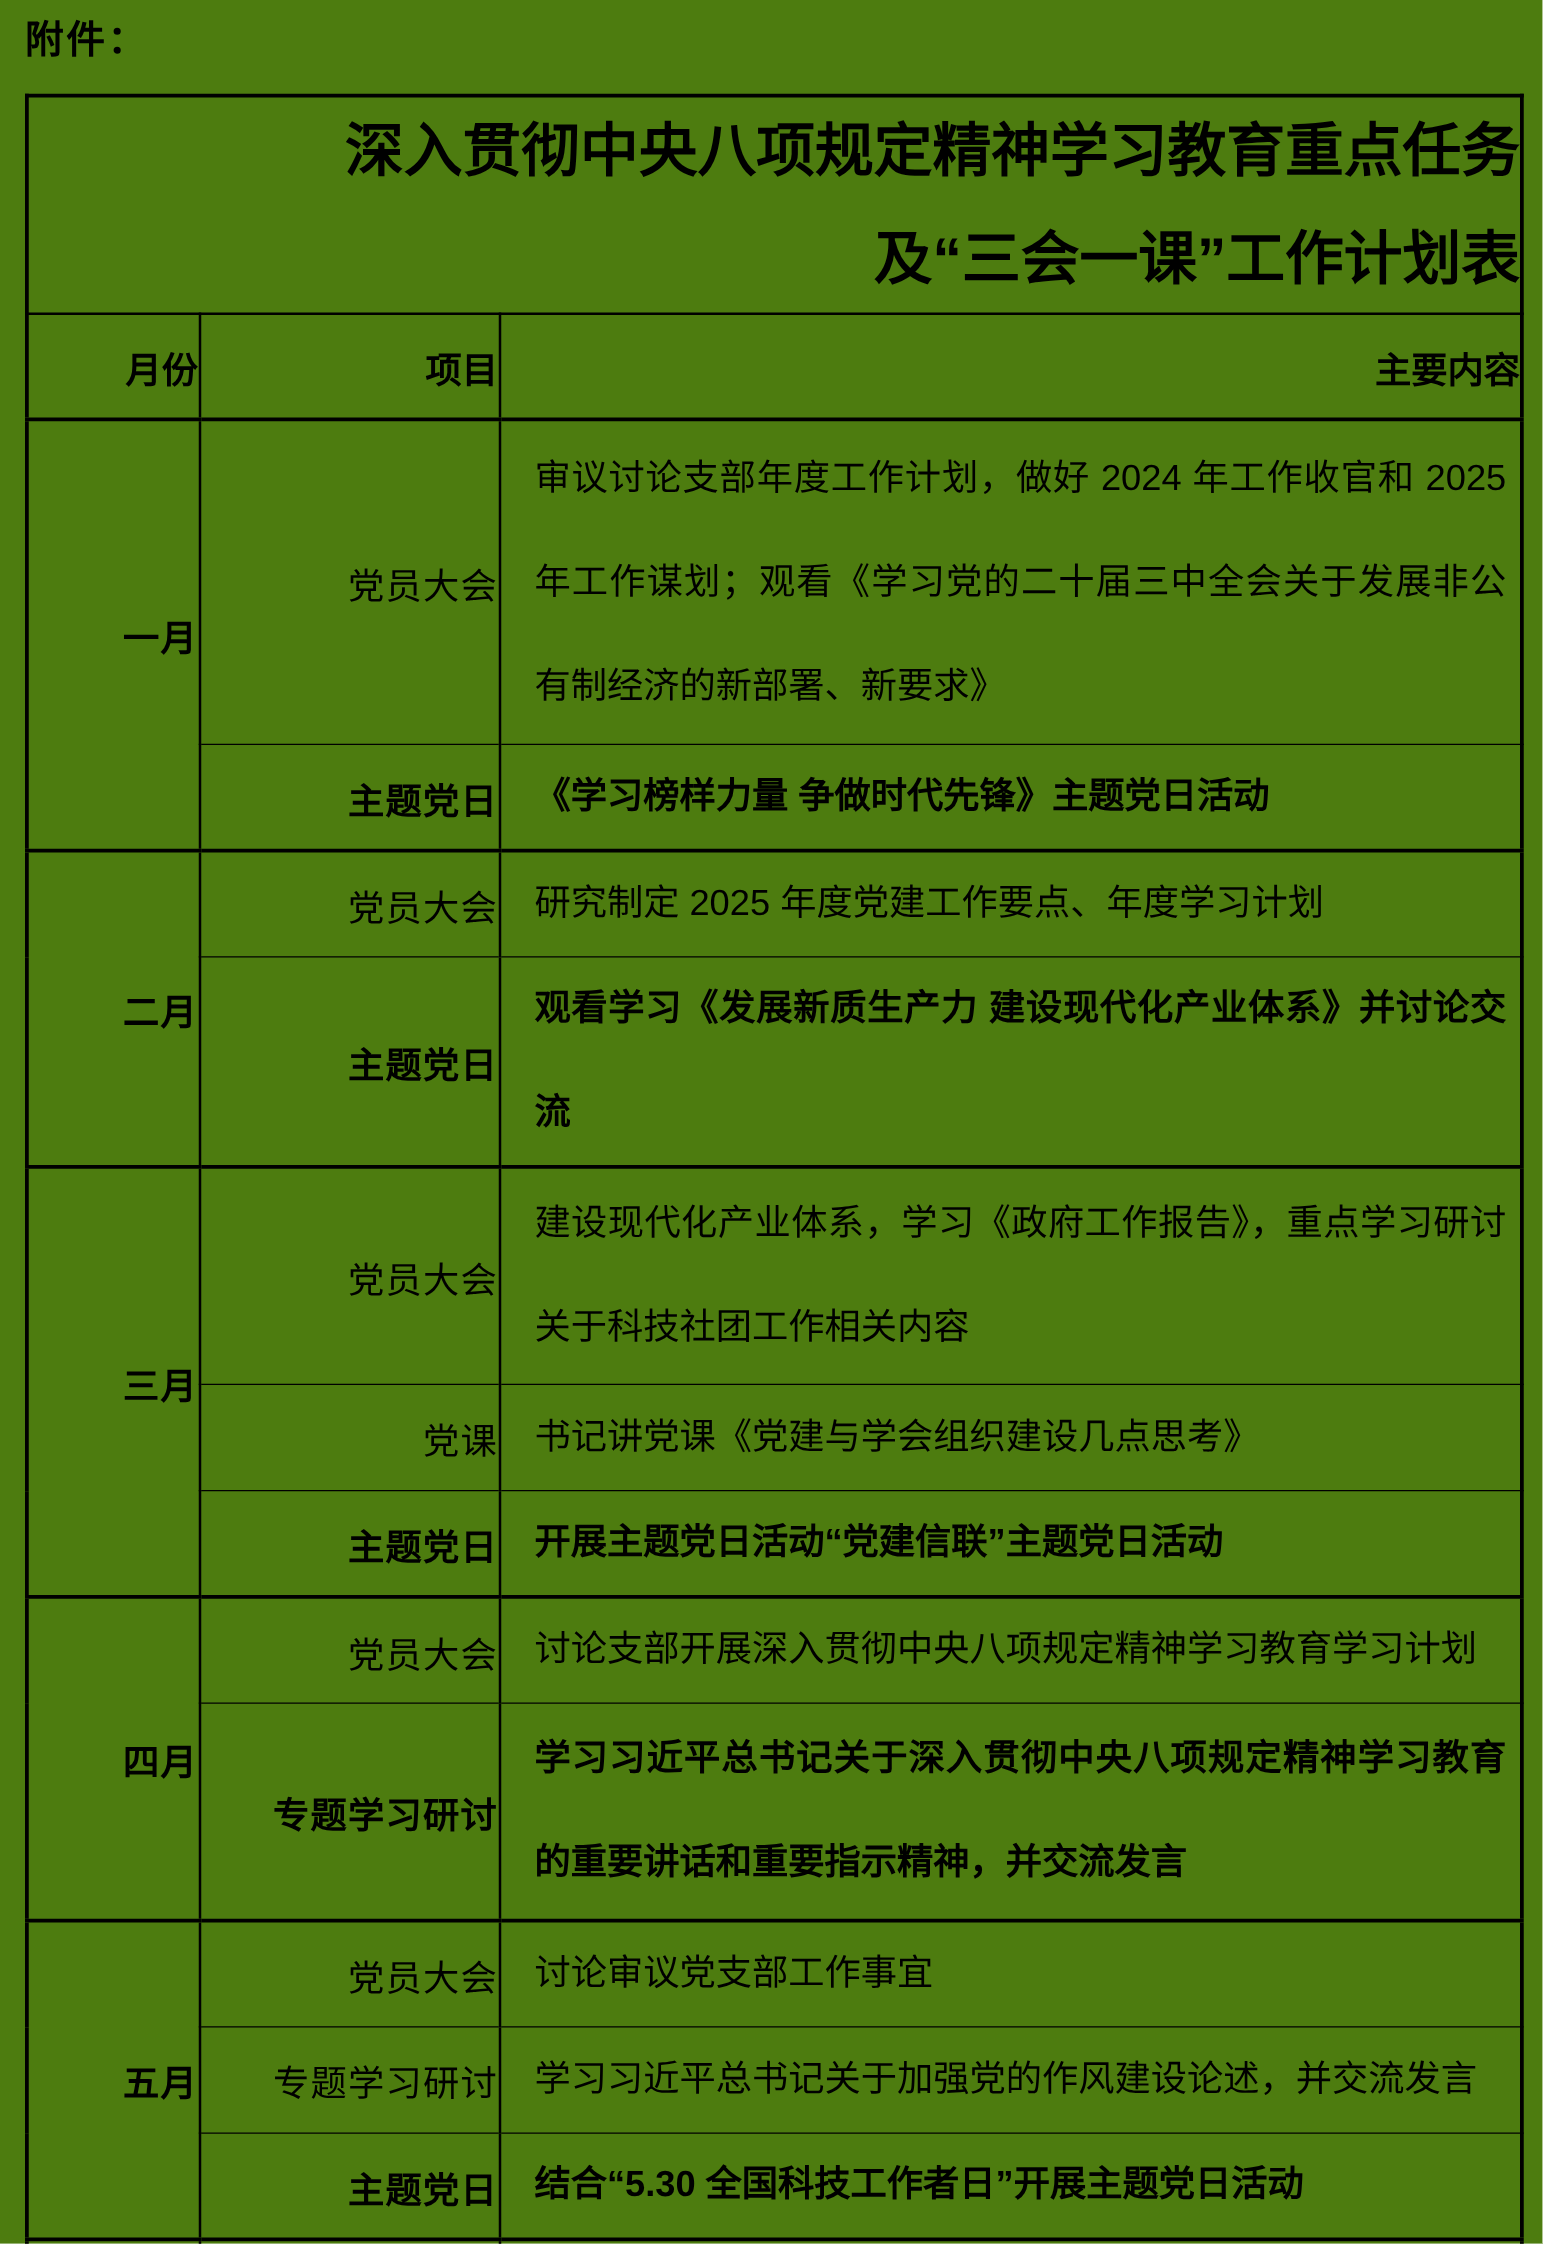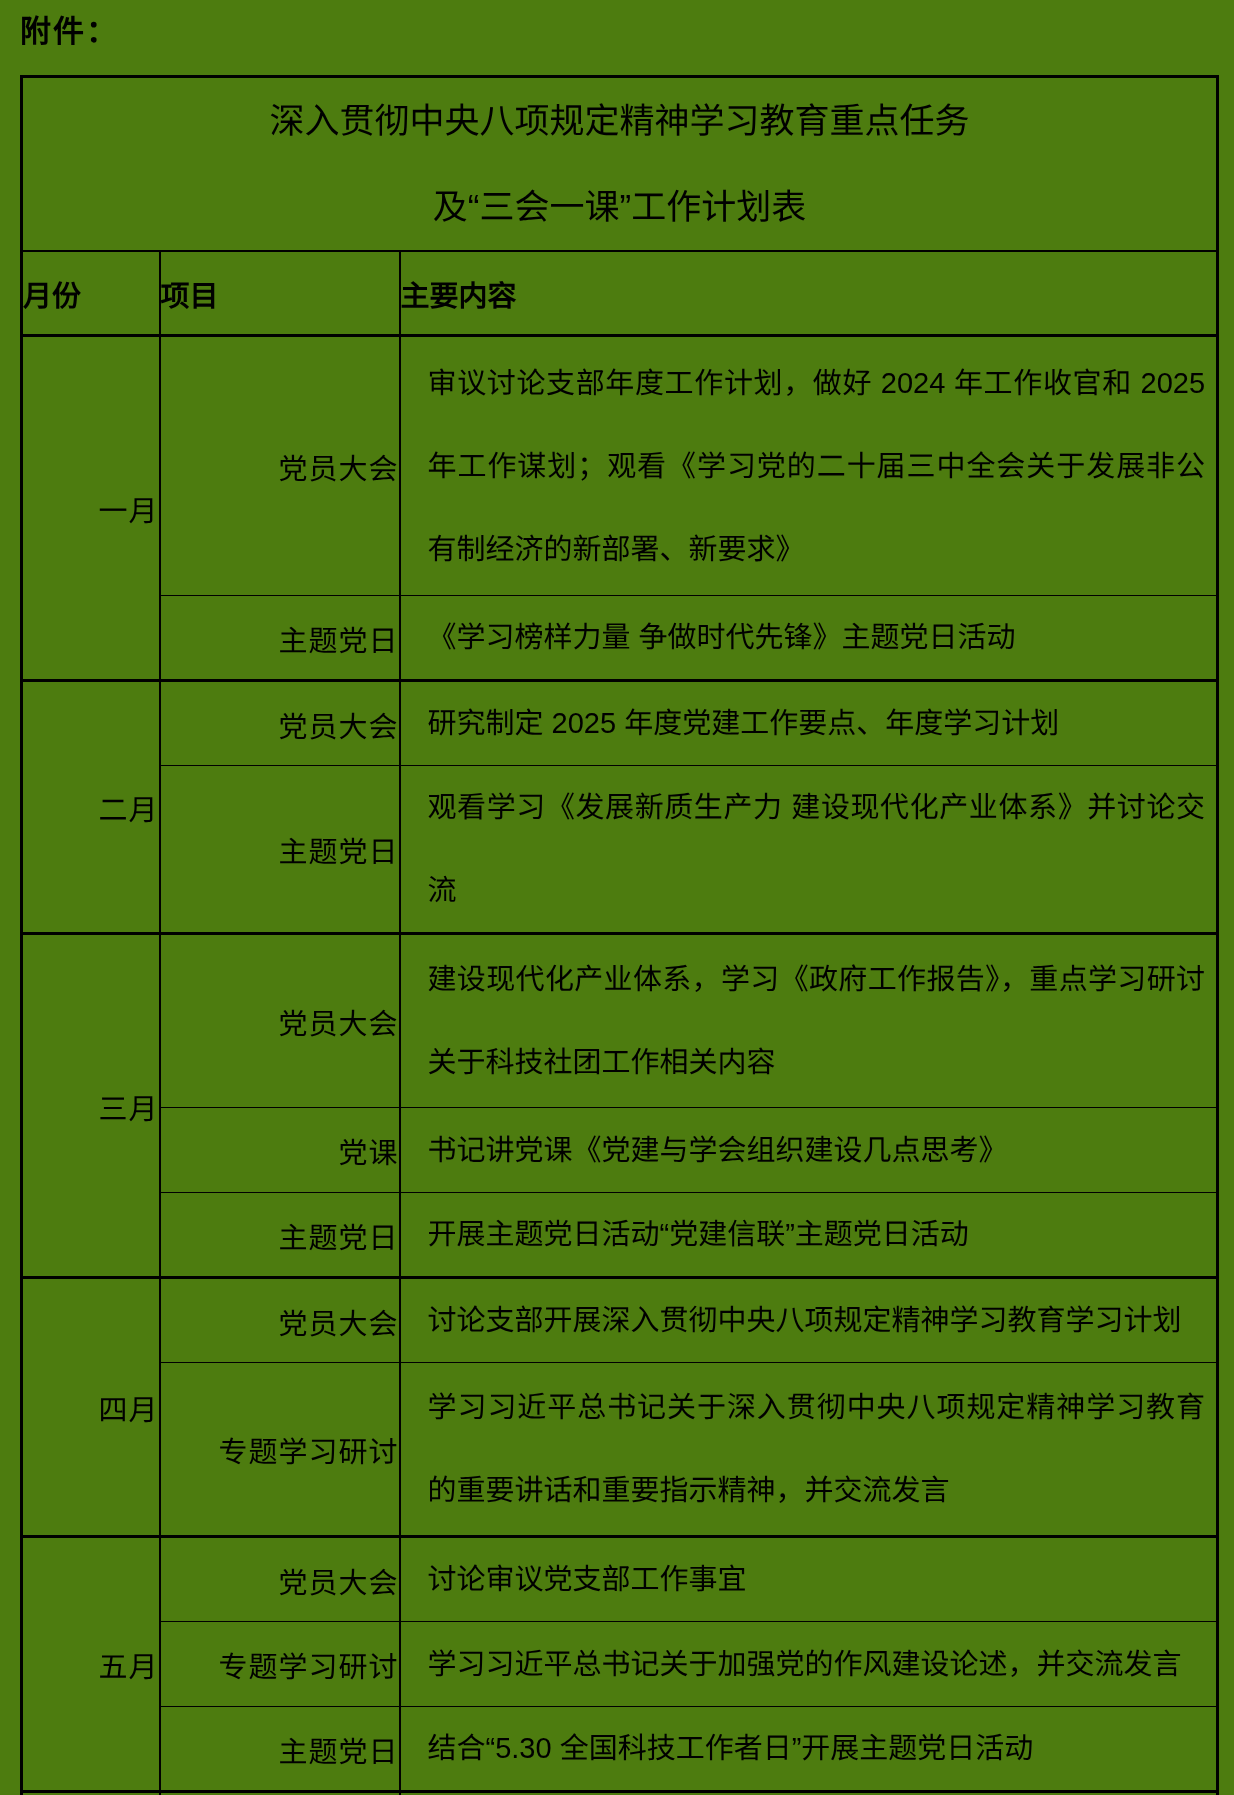--- a/index.html
+++ b/index.html
@@ -25,44 +25,45 @@
   td{
     border-top-width:1px !important;
     border-bottom-width:1px !important;
     padding:0;
     vertical-align:middle;
     font-size:29px;
     overflow:hidden;
   }
   tr.title-row td{
     border-bottom-width:2px !important;
-    text-align:center;
-    font-weight:normal;
-    font-size:35px;
+    text-align:right;
+    font-weight:bold;
+    font-size:47px;
   }
   .title-line{line-height:86px;}
   tr.header-row td{
     border-top-width:2px !important;
     border-bottom-width:3px !important;
-    text-align:left;
+    text-align:right;
     font-weight:bold;
     height:82px;
     margin-top:44px;
   }
   td.month-cell, td.project-cell{
     text-align:right;
     letter-spacing:1px;
   }
   td.content-cell{
     text-align:justify;
     line-height:83px;
     padding:0 11px 0 27px;
   }
   tr.section-end td, td.month-cell{
     border-bottom-width:3px !important;
+    font-weight:bold;
   }
 </style>
 </head>
 <body>
 
 <div class="page">
 
   <div class="attachment">附件：</div>
 
   <table class="plan">

